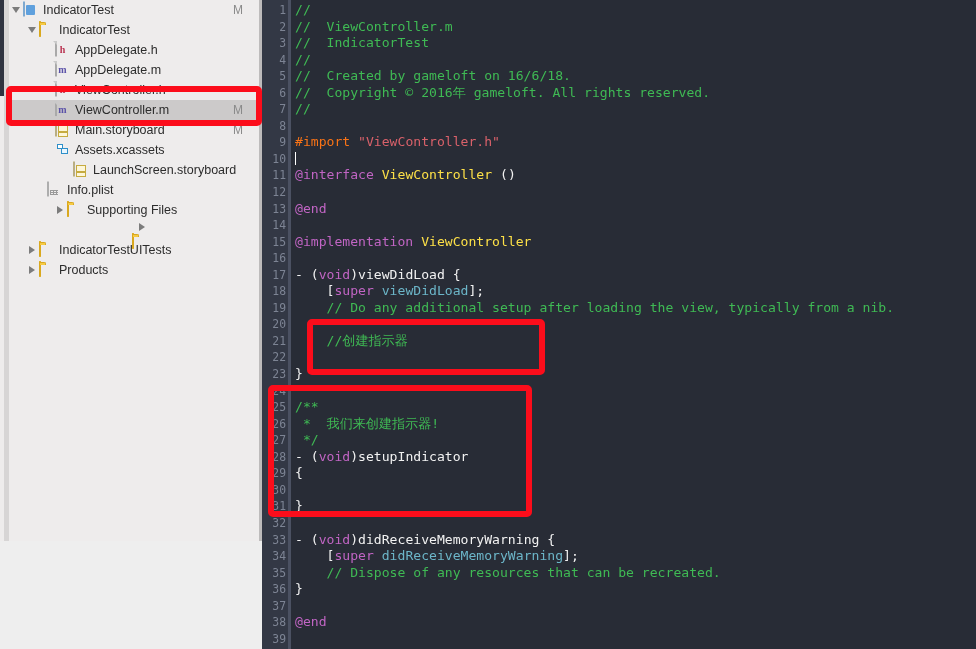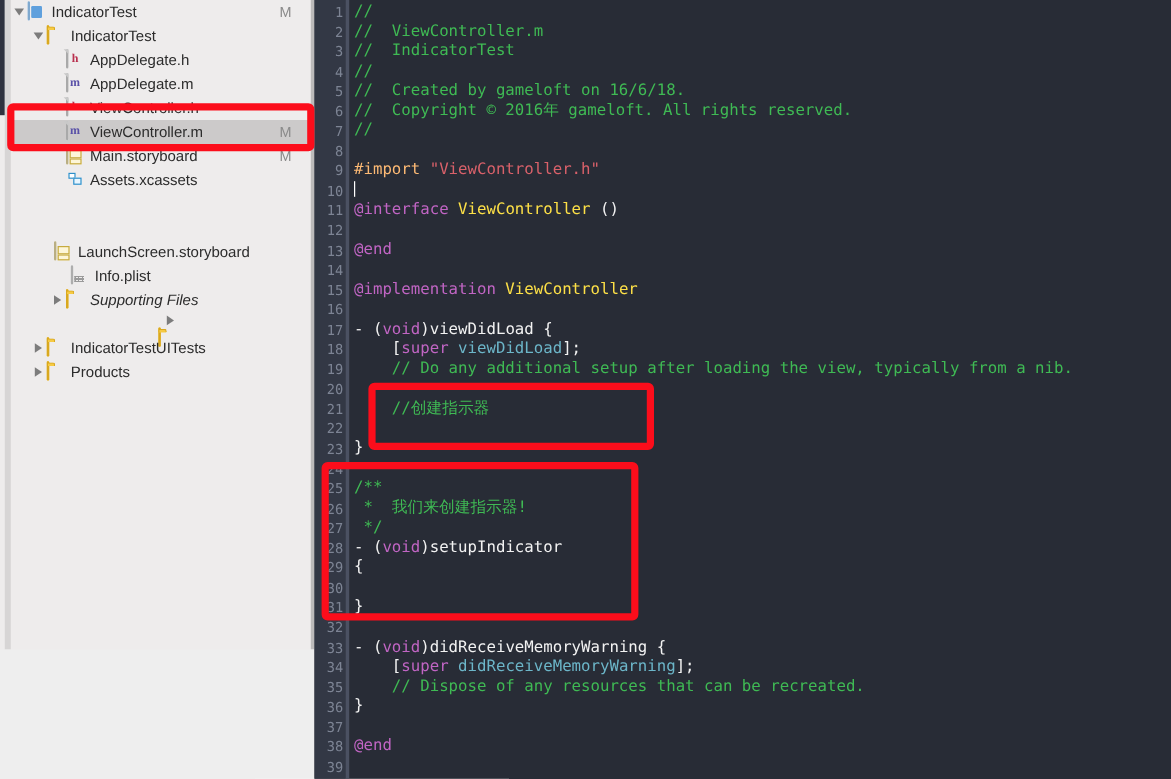--- a/index.html
+++ b/index.html
@@ -303,21 +303,21 @@
     font-family: "DejaVu Sans Mono", monospace;
   }
   .lt {
     position: absolute;
     left: 33px;
     line-height: 16.55px;
     color: #f2f2f2;
   }
   .cm { color: #3fba54; }      
   .kw { color: #c165c4; }      
-  .pre { color: #fdba74; }     
+  .pre { color: #f97316; }     
   .str { color: #d9616a; }     
   .mth { color: #6cb6c9; }     
   .cls { color: #fde047; }     
   .pln { color: #f2f2f2; }
   .caret {
     display: inline-block;
     width: 1px;
     height: 13px;
     background: #ffffff;
     vertical-align: -2px;
@@ -404,33 +404,33 @@
           <span class="nav-icon"><span class="ic-story"></span></span>
           <span class="nav-label">Main.storyboard</span>
           <span class="nav-status">M</span>
         </div>
         <div class="nav-row" style="padding-left: 32px;">
           <span class="nav-disc"></span>
           <span class="nav-icon"><span class="ic-assets"></span></span>
           <span class="nav-label">Assets.xcassets</span>
           <span class="nav-status"></span>
         </div>
-        <div class="nav-row" style="padding-left: 22px; margin-top: 40px;">
+        <div class="nav-row" style="padding-left: 50px;">
           <span class="nav-disc"></span>
           <span class="nav-icon"><span class="ic-story"></span></span>
           <span class="nav-label">LaunchScreen.storyboard</span>
           <span class="nav-status"></span>
         </div>
-        <div class="nav-row" style="padding-left: 36px;">
+        <div class="nav-row" style="padding-left: 24px;">
           <span class="nav-disc"></span>
           <span class="nav-icon"><span class="ic-plist"></span></span>
           <span class="nav-label">Info.plist</span>
           <span class="nav-status"></span>
         </div>
-        <div class="nav-row" style="padding-left: 32px; font-style: italic;">
+        <div class="nav-row" style="padding-left: 44px;">
           <span class="nav-disc">
             <span class="tri closed"></span>
           </span>
           <span class="nav-icon"><span class="ic-folder"></span></span>
           <span class="nav-label">Supporting Files</span>
           <span class="nav-status"></span>
         </div>
         <div class="nav-row" style="padding-left: 16px; flex-direction: column;">
           <span class="nav-disc">
             <span class="tri closed"></span>

